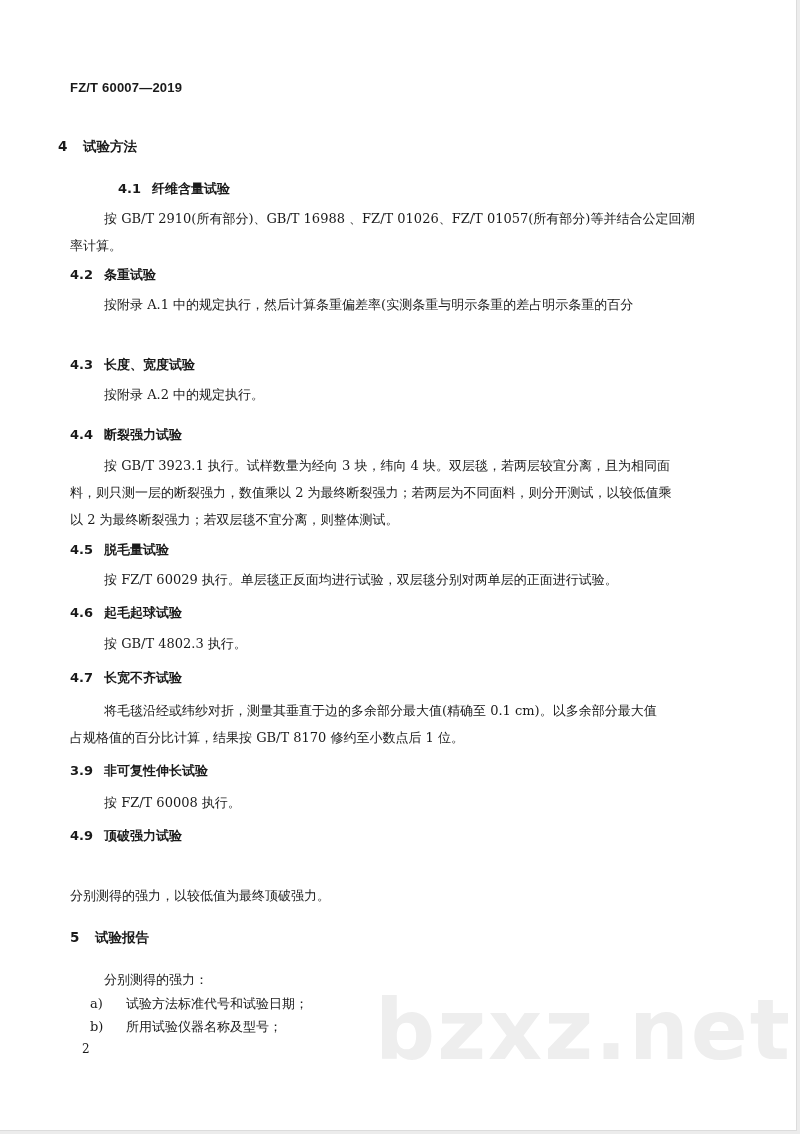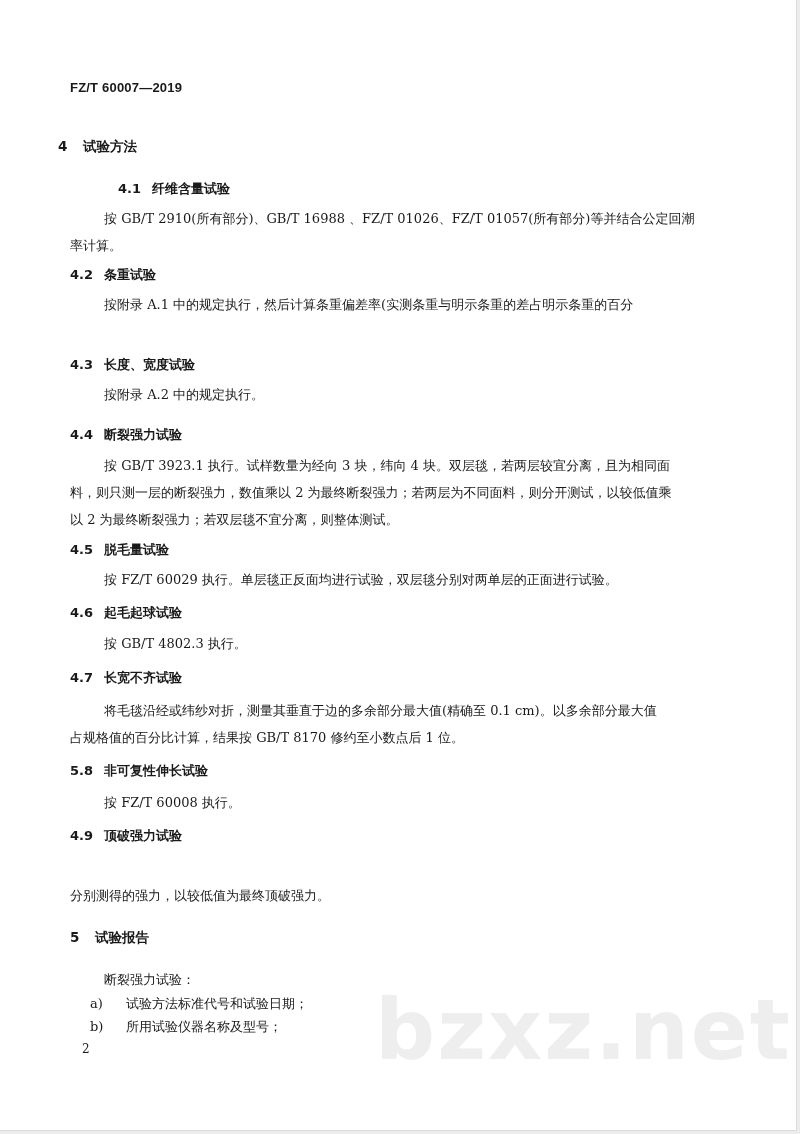--- a/index.html
+++ b/index.html
@@ -68,33 +68,33 @@
   </div>
   <div class="abs p" style="left:104px;top:630px;">按 GB/T 4802.3 执行。</div>
 
   <div class="abs h2" style="left:70px;top:669px;">
     <span class="num2">4.7</span><span>长宽不齐试验</span>
   </div>
   <div class="abs p" style="left:104px;top:697px;">将毛毯沿经或纬纱对折，测量其垂直于边的多余部分最大值(精确至 0.1 cm)。以多余部分最大值</div>
   <div class="abs p" style="left:70px;top:724px;">占规格值的百分比计算，结果按 GB/T 8170 修约至小数点后 1 位。</div>
 
   <div class="abs h2" style="left:70px;top:762px;">
-    <span class="num2">5.8</span><span>非可复性伸长试验</span>
+    <span class="num2">3.9</span><span>非可复性伸长试验</span>
   </div>
   <div class="abs p" style="left:104px;top:789px;">按 FZ/T 60008 执行。</div>
 
   <div class="abs h2" style="left:70px;top:827px;">
     <span class="num2">4.9</span><span>顶破强力试验</span>
   </div>
   <div class="abs p" style="left:70px;top:882px;">分别测得的强力，以较低值为最终顶破强力。</div>
 
   <div class="abs h1" style="left:70px;top:929px;">
     <span class="num1">5</span><span>试验报告</span>
   </div>
-  <div class="abs p" style="left:104px;top:966px;">断裂强力试验：</div>
+  <div class="abs p" style="left:104px;top:966px;">分别测得的强力：</div>
   <div class="abs p" style="left:90px;top:990px;">
     <span style="display:inline-block;width:36px;">a)</span><span>试验方法标准代号和试验日期；</span>
   </div>
   <div class="abs p" style="left:90px;top:1013px;">
     <span style="display:inline-block;width:36px;">b)</span><span>所用试验仪器名称及型号；</span>
   </div>
 
   <div class="watermark">bzxz.net</div>
 
   <div class="abs pgnum">2</div>

